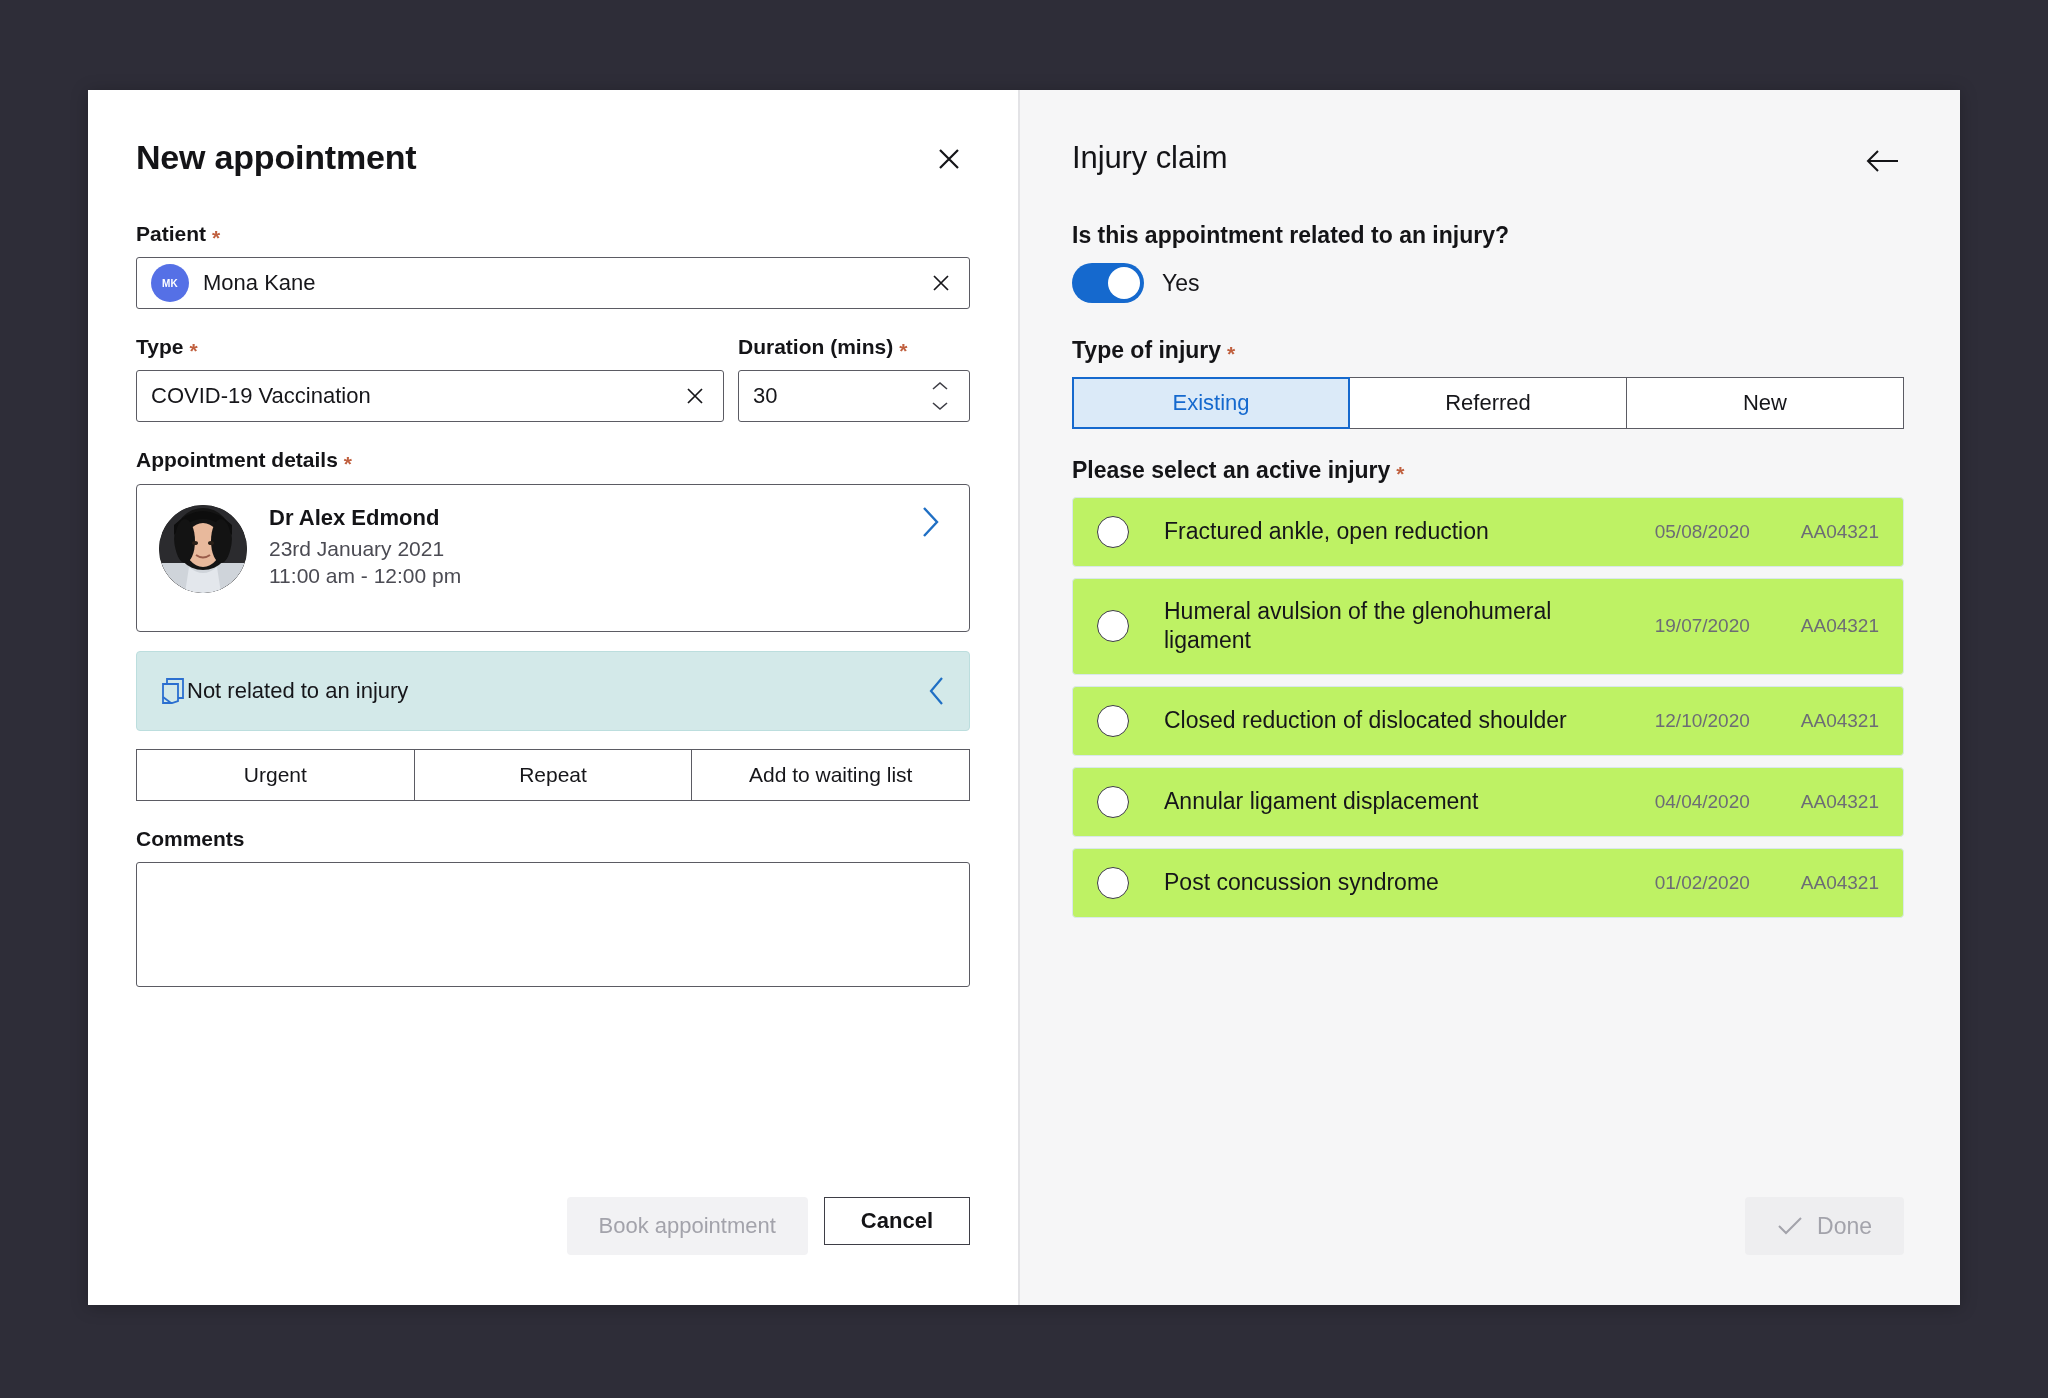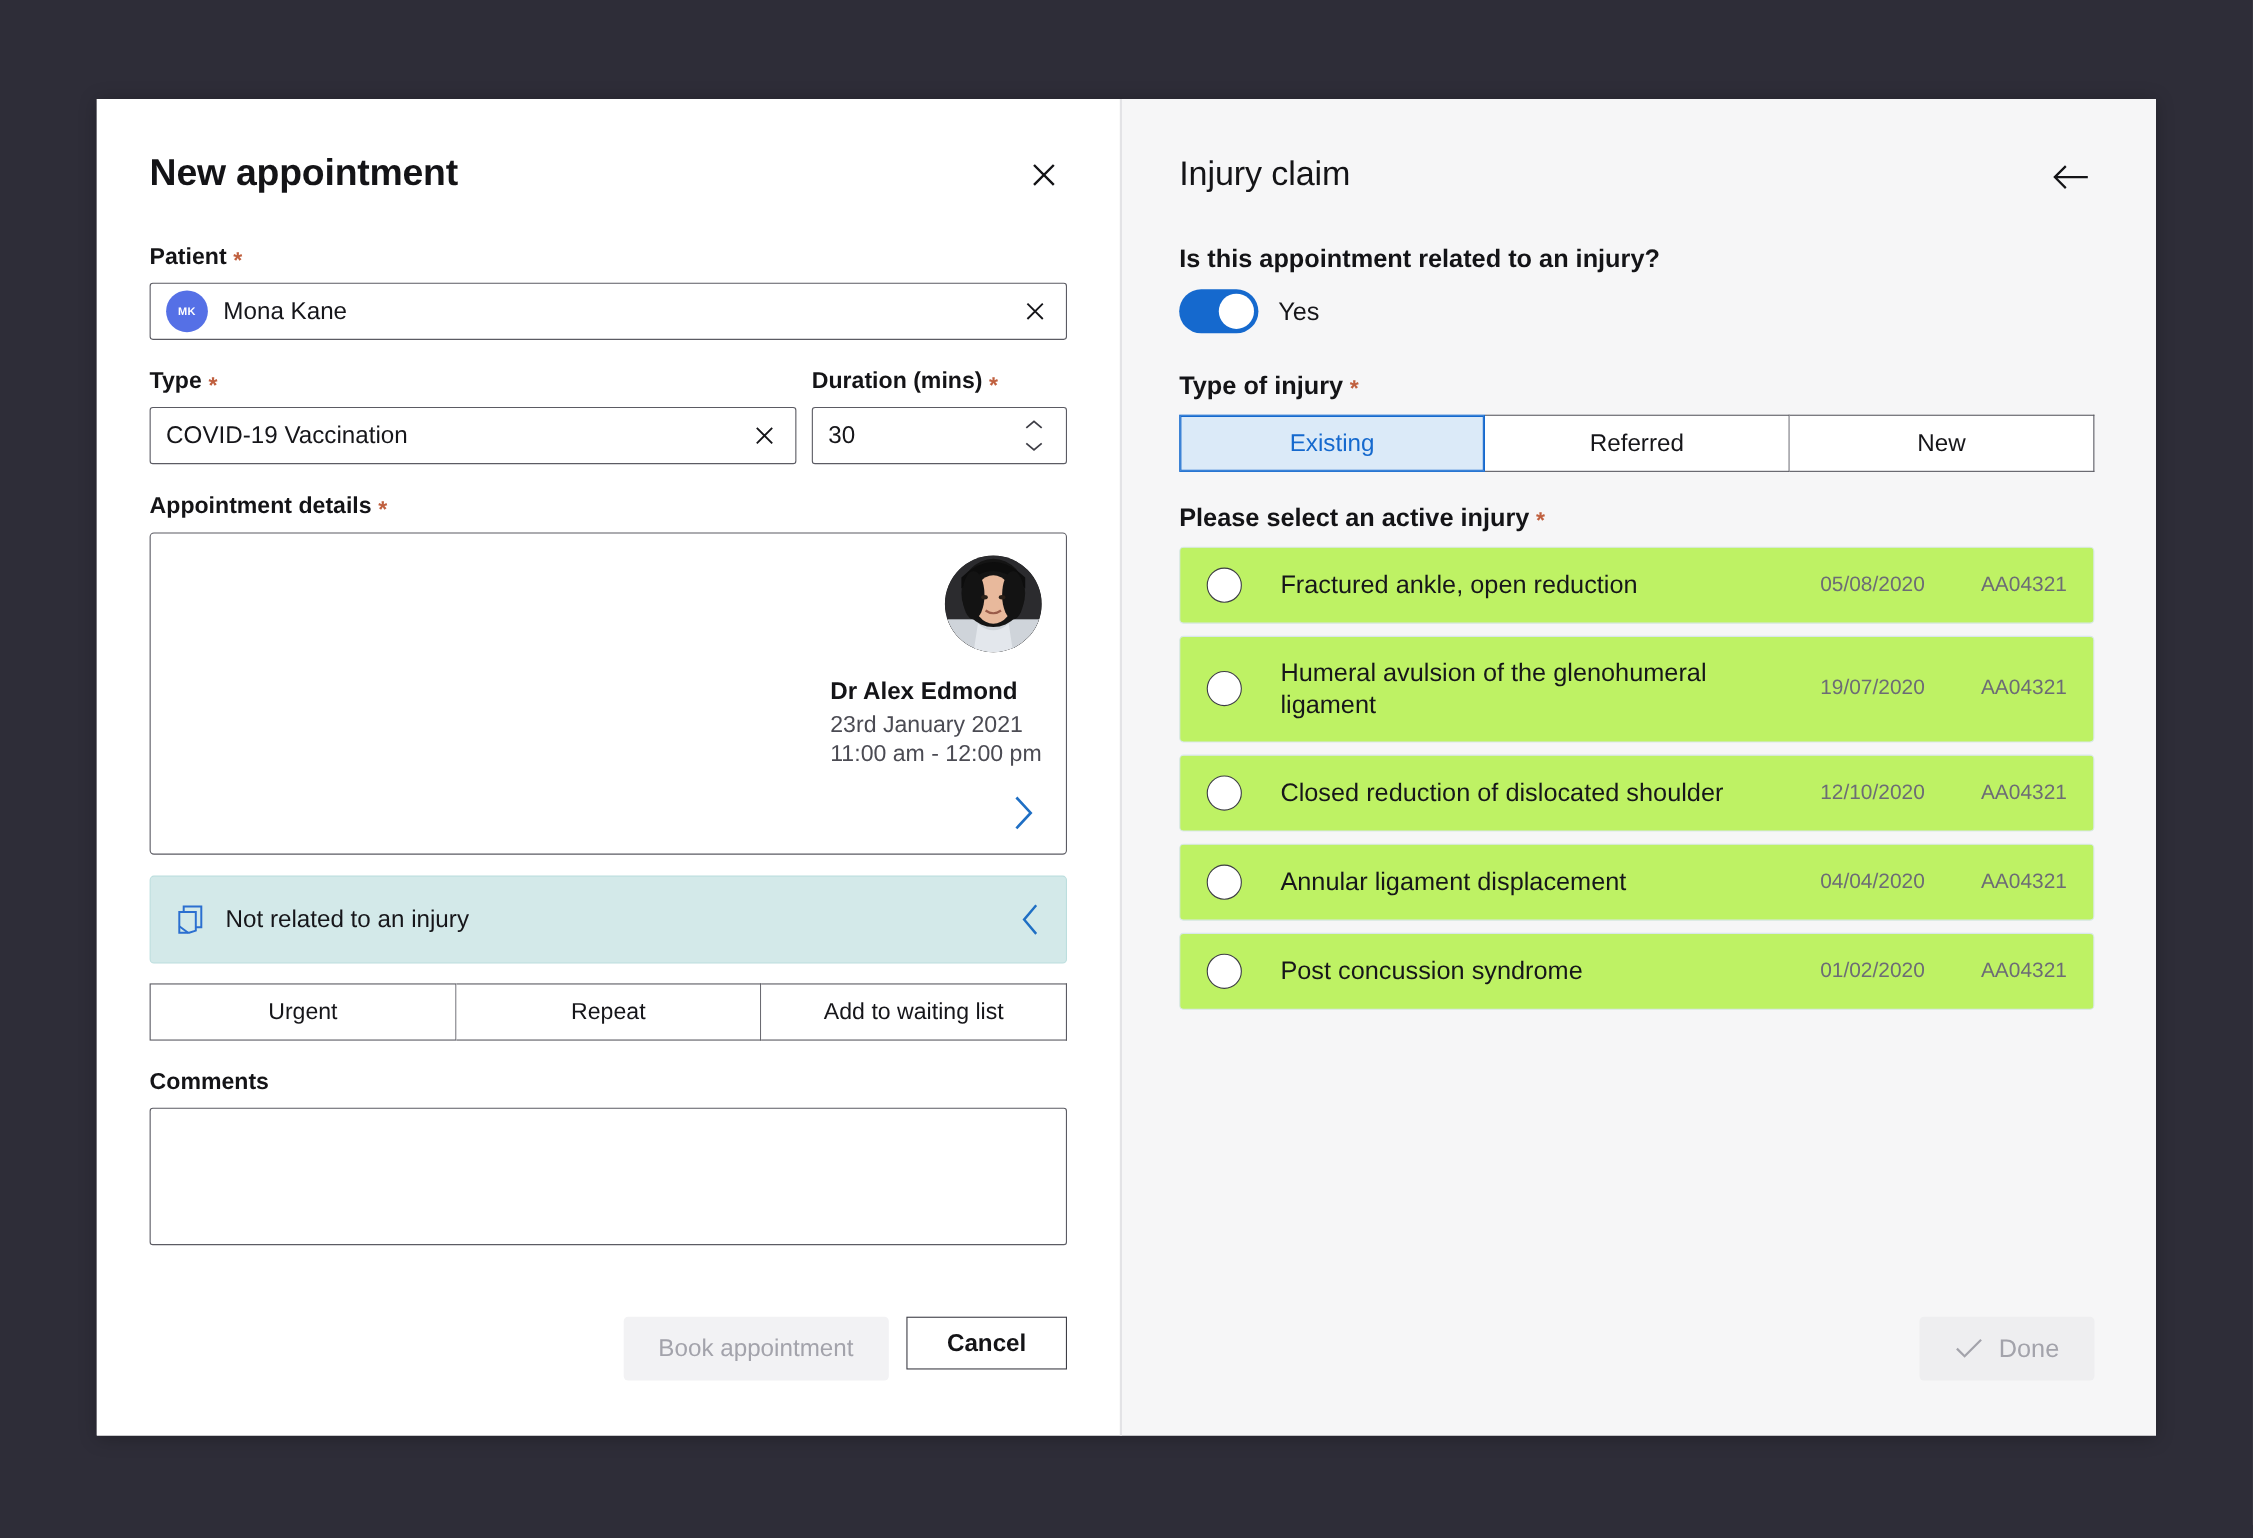--- a/index.html
+++ b/index.html
@@ -52,34 +52,33 @@
   .row2 { display: flex; gap: 14px; margin-top: 26px; }
   .col-type { flex: 1; }
   .col-dur  { width: 232px; }
 
   .spinner { width: 30px; display: flex; flex-direction: column; align-items: center; justify-content: center; gap: 10px; cursor:pointer;}
 
   .sec-label { font-size: 21px; font-weight: bold; color: #141417; margin: 26px 0 12px; display:flex; align-items:center; gap:6px;}
 
   .appt-card {
     border: 1.5px solid #5b5b63; border-radius: 4px;
-    display: flex; align-items: flex-end; padding: 20px 22px; gap: 22px;
+    display: flex; align-items: flex-start; padding: 20px 22px; gap: 22px;
     min-height: 148px;
-    flex-direction: column;
   }
   .doc-photo { width: 88px; height: 88px; border-radius: 50%; flex:none; overflow: hidden; background:#222; }
   .doc-info { flex: 1; }
   .doc-name { font-size: 22px; font-weight: bold; color: #141417; margin-bottom: 5px; }
   .doc-line { font-size: 21px; color: #4b4b53; line-height: 1.28; }
   .chev-r { width: 34px; display:flex; align-items:center; justify-content:center; cursor:pointer;}
 
   .injury-banner {
     margin-top: 19px; height: 80px;
     background: #d3e9e9; border: 1px solid #bcdede; border-radius: 4px;
-    display: flex; align-items: center; padding: 0 22px; gap: 18px; cursor: pointer;
+    display: flex; align-items: center; padding: 0 22px; cursor: pointer;
   }
   .injury-banner .txt { flex: 1; font-size: 22px; color: #16161a; }
 
   .tri-btns { display: flex; margin-top: 18px; }
   .tri-btns button {
     flex: 1; height: 52px; background: #fff; border: 1.5px solid #5b5b63;
     font-size: 21px; color: #16161a; cursor: pointer;
     font-family: "Liberation Sans", sans-serif;
   }
   .tri-btns button + button { border-left: none; }

